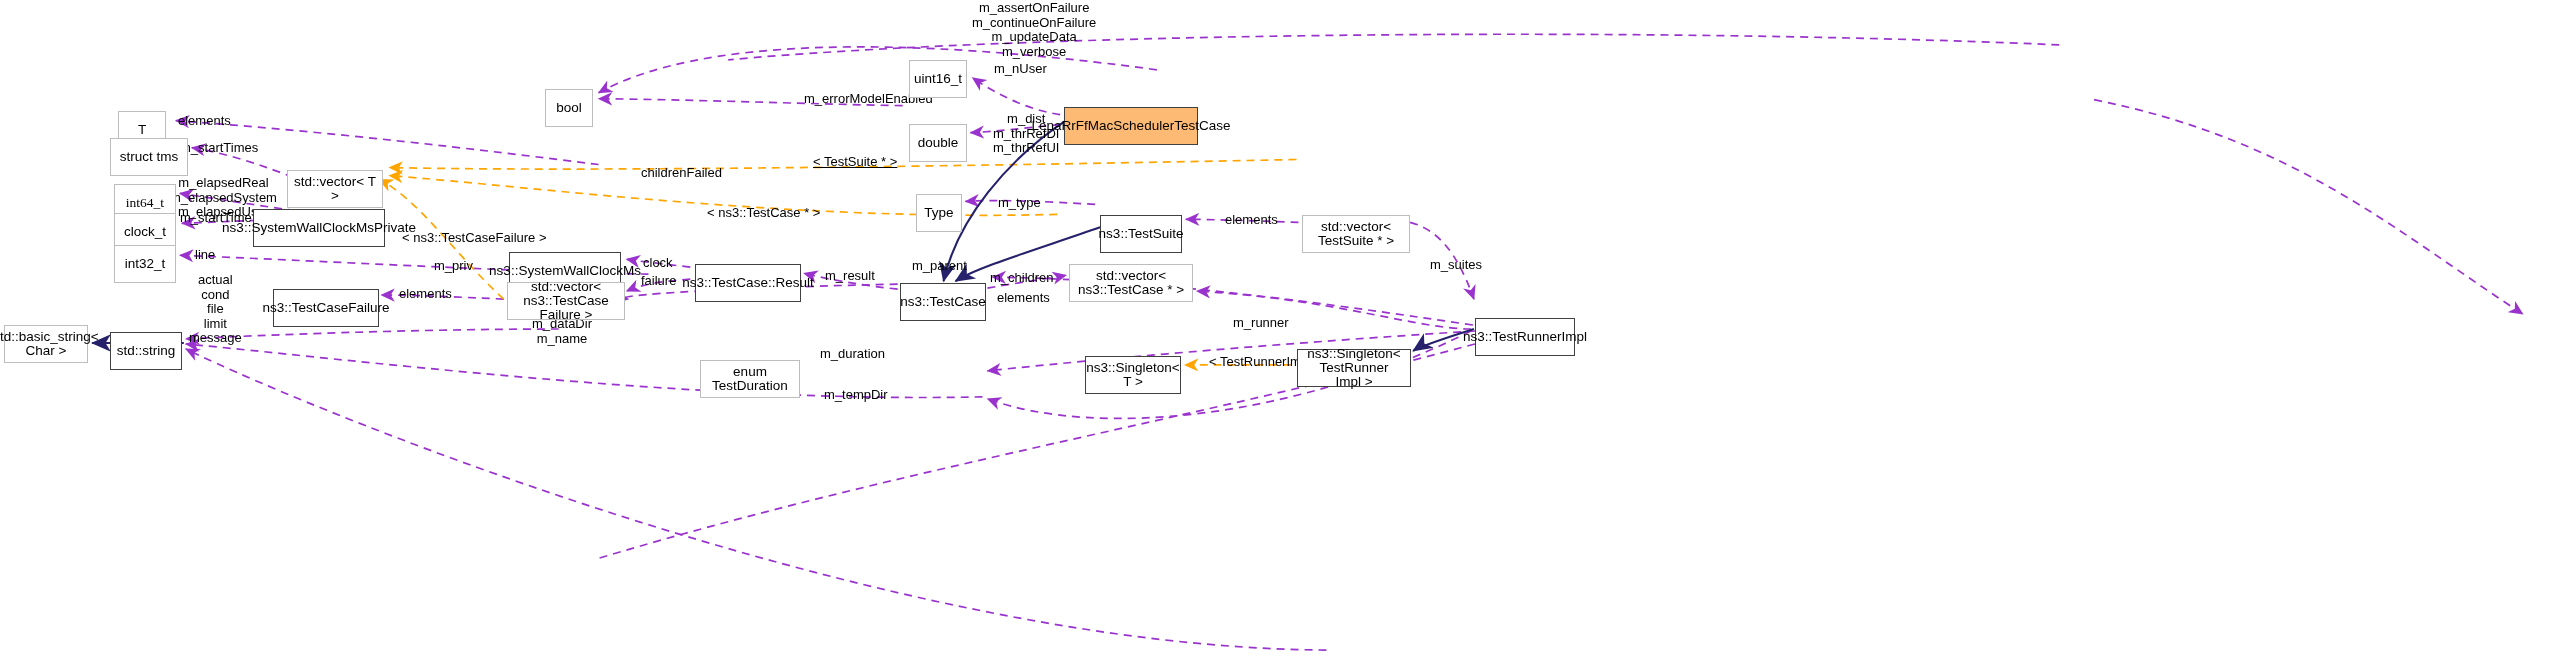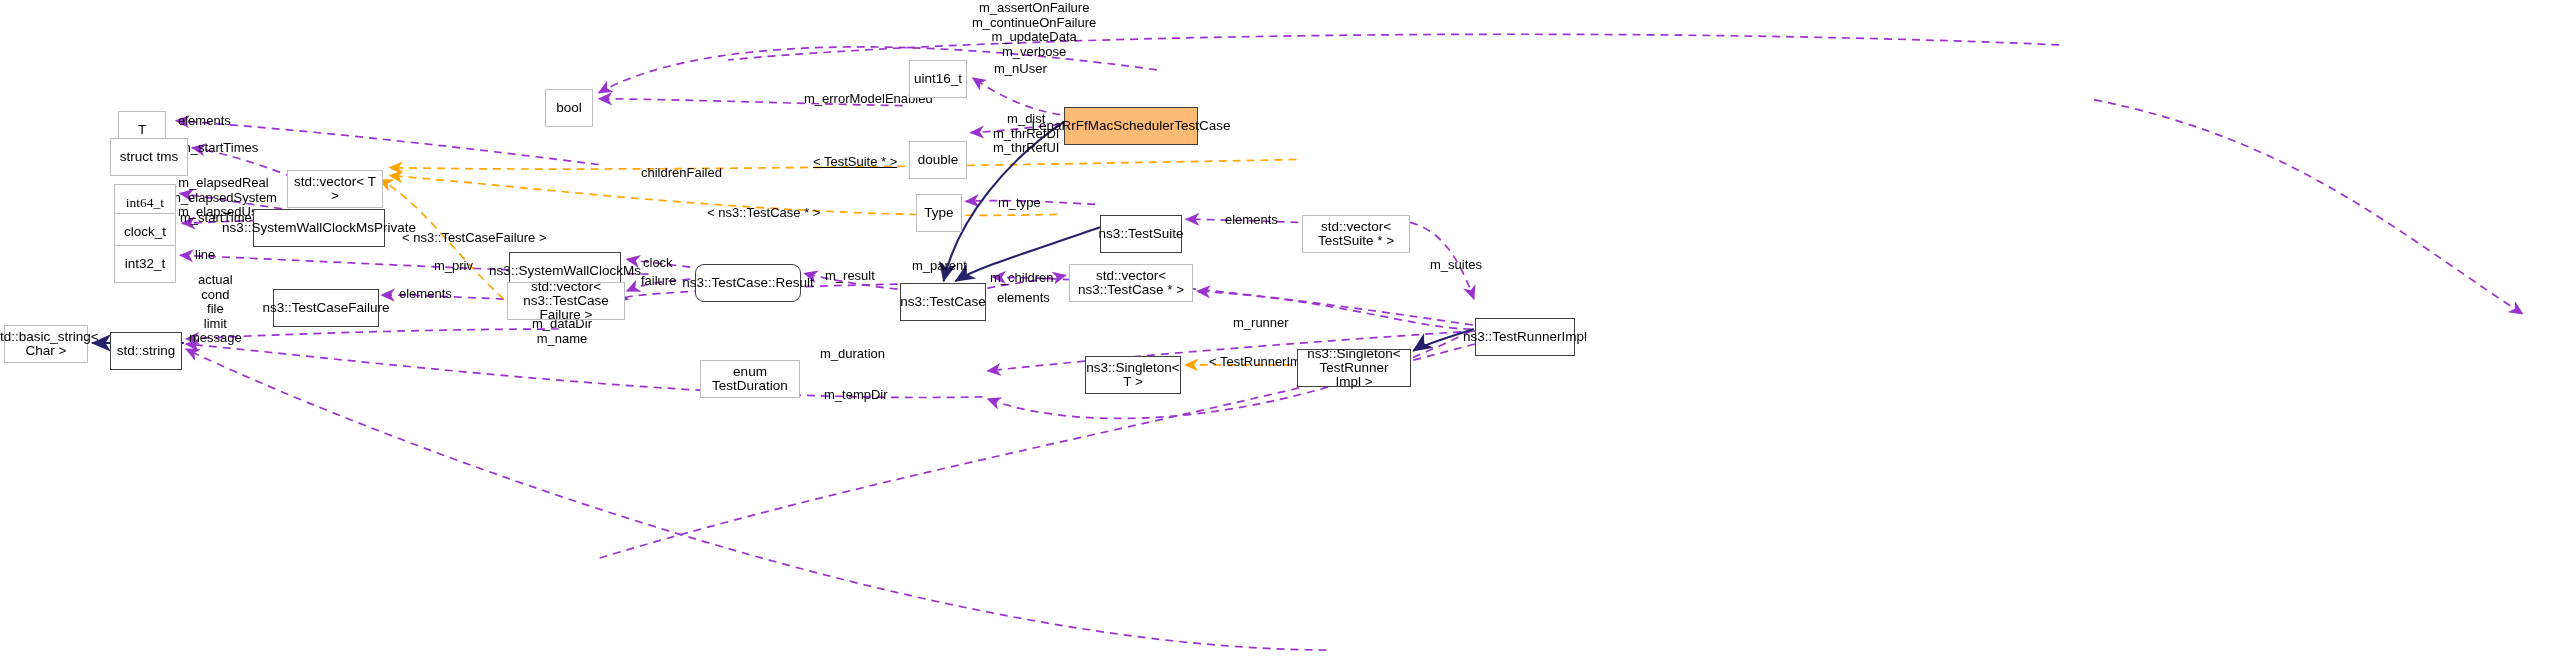--- a/index.html
+++ b/index.html
@@ -134,25 +134,25 @@
       <div class="node plain" style="left: 114px; top: 245px; width: 62px; height: 22px;">int32_t</div>
       <div class="node plain" style="left: 4px; top: 325px; width: 84px; height: 34px;">std::basic_string&lt;
 Char &gt;</div>
       <div class="node solid" style="left: 110px; top: 332px; width: 72px; height: 22px;">std::string</div>
       <div class="node plain" style="left: 287px; top: 162px; width: 96px; height: 22px; margin-top: 8px;">std::vector&lt; T &gt;</div>
       <div class="node solid" style="left: 253px; top: 209px; width: 132px; height: 22px;">ns3::SystemWallClockMsPrivate</div>
       <div class="node solid" style="left: 273px; top: 289px; width: 106px; height: 22px;">ns3::TestCaseFailure</div>
       <div class="node solid" style="left: 509px; top: 252px; width: 112px; height: 22px;">ns3::SystemWallClockMs</div>
       <div class="node plain" style="left: 507px; top: 282px; width: 118px; height: 34px;">std::vector&lt; ns3::TestCase
 Failure &gt;</div>
-      <div class="node solid" style="left: 695px; top: 264px; width: 106px; height: 22px; border-radius: 9px;">ns3::TestCase::Result</div>
+      <div class="node solid" style="left: 695px; top: 264px; width: 106px; height: 22px;">ns3::TestCase::Result</div>
       <div class="node plain" style="left: 700px; top: 360px; width: 100px; height: 22px;">enum TestDuration</div>
       <div class="node plain" style="left: 545px; top: 89px; width: 48px; height: 22px;">bool</div>
       <div class="node plain" style="left: 909px; top: 60px; width: 58px; height: 22px;">uint16_t</div>
-      <div class="node plain" style="left: 909px; top: 141px; width: 58px; height: 30px;">double</div>
+      <div class="node plain" style="left: 909px; top: 124px; width: 58px; height: 30px;">double</div>
       <div class="node plain" style="left: 916px; top: 194px; width: 46px; height: 22px;">Type</div>
       <div class="node solid" style="left: 900px; top: 283px; width: 86px; height: 22px;">ns3::TestCase</div>
       <div class="node plain" style="left: 1069px; top: 264px; width: 124px; height: 22px;">std::vector&lt; ns3::TestCase * &gt;</div>
       <div class="node solid" style="left: 1100px; top: 215px; width: 82px; height: 22px;">ns3::TestSuite</div>
       <div class="node highlight" style="left: 1064px; top: 107px; width: 134px; height: 22px;">LenaRrFfMacSchedulerTestCase</div>
       <div class="node plain" style="left: 1302px; top: 215px; width: 108px; height: 22px;">std::vector&lt; TestSuite * &gt;</div>
       <div class="node solid" style="left: 1475px; top: 318px; width: 100px; height: 22px;">ns3::TestRunnerImpl</div>
       <div class="node solid" style="left: 1085px; top: 356px; width: 96px; height: 16px;">ns3::Singleton&lt; T &gt;</div>
       <div class="node solid" style="left: 1297px; top: 349px; width: 114px; height: 34px;">ns3::Singleton&lt; TestRunner
 Impl &gt;</div>

